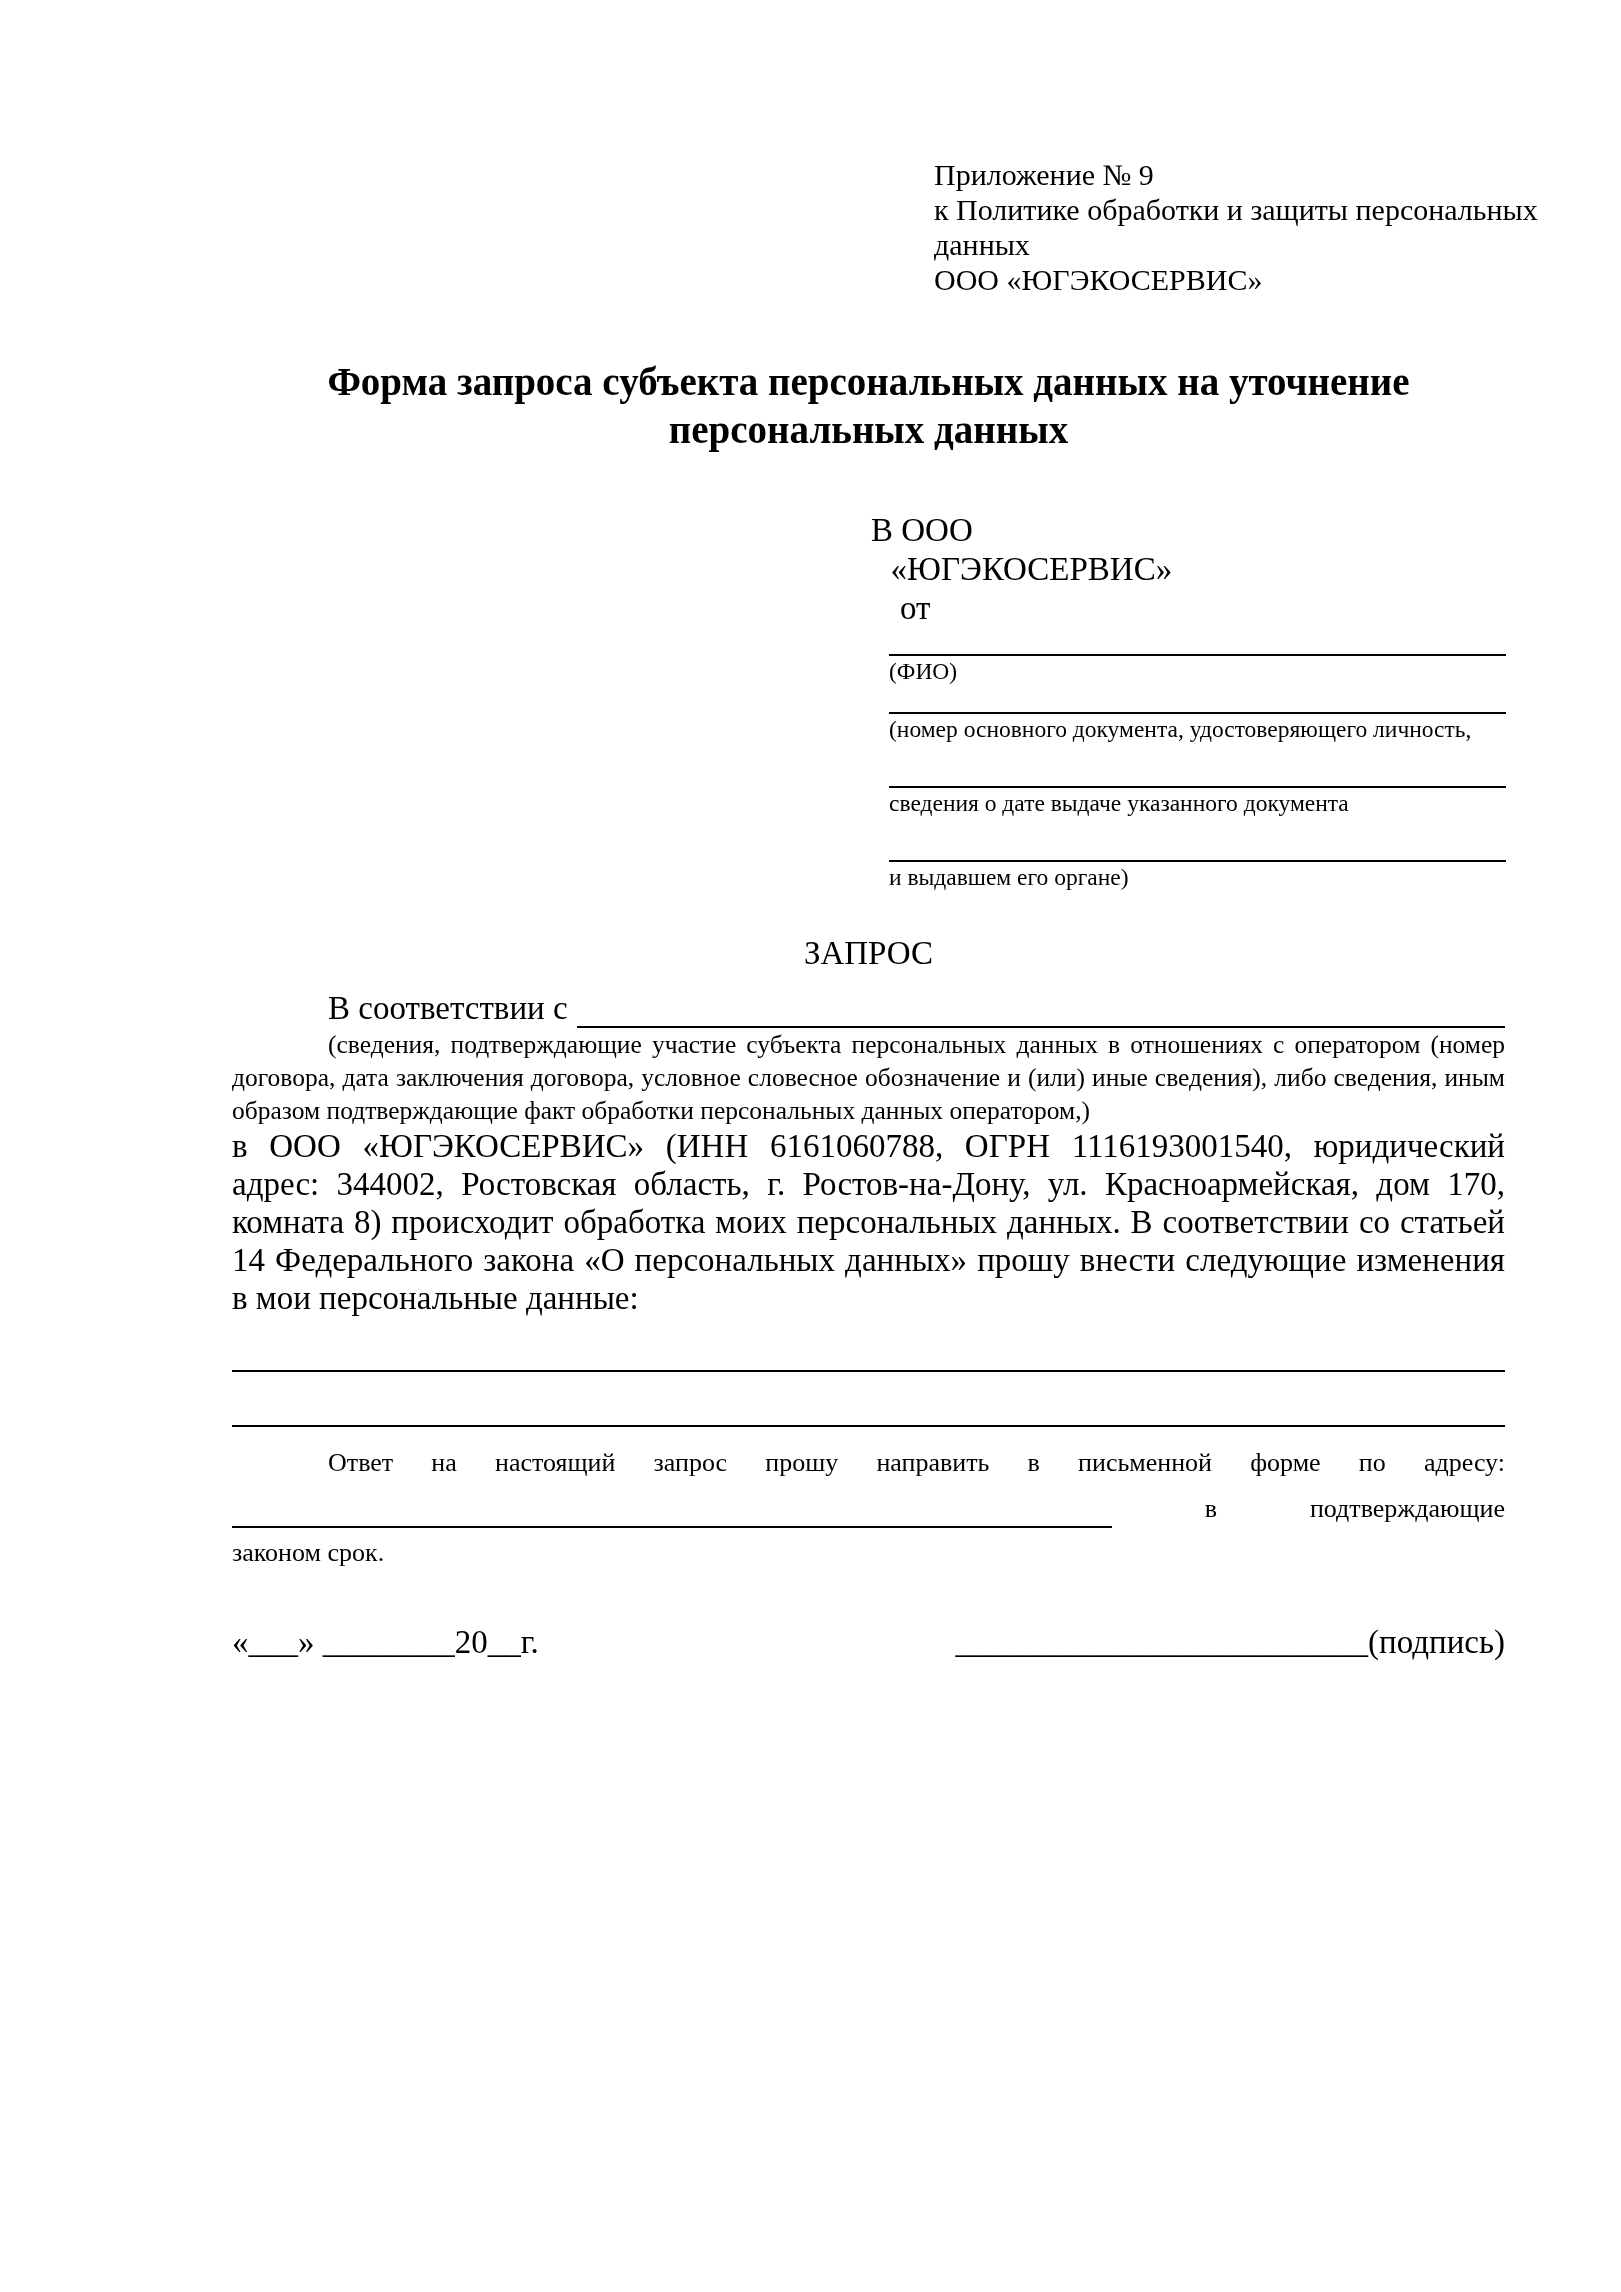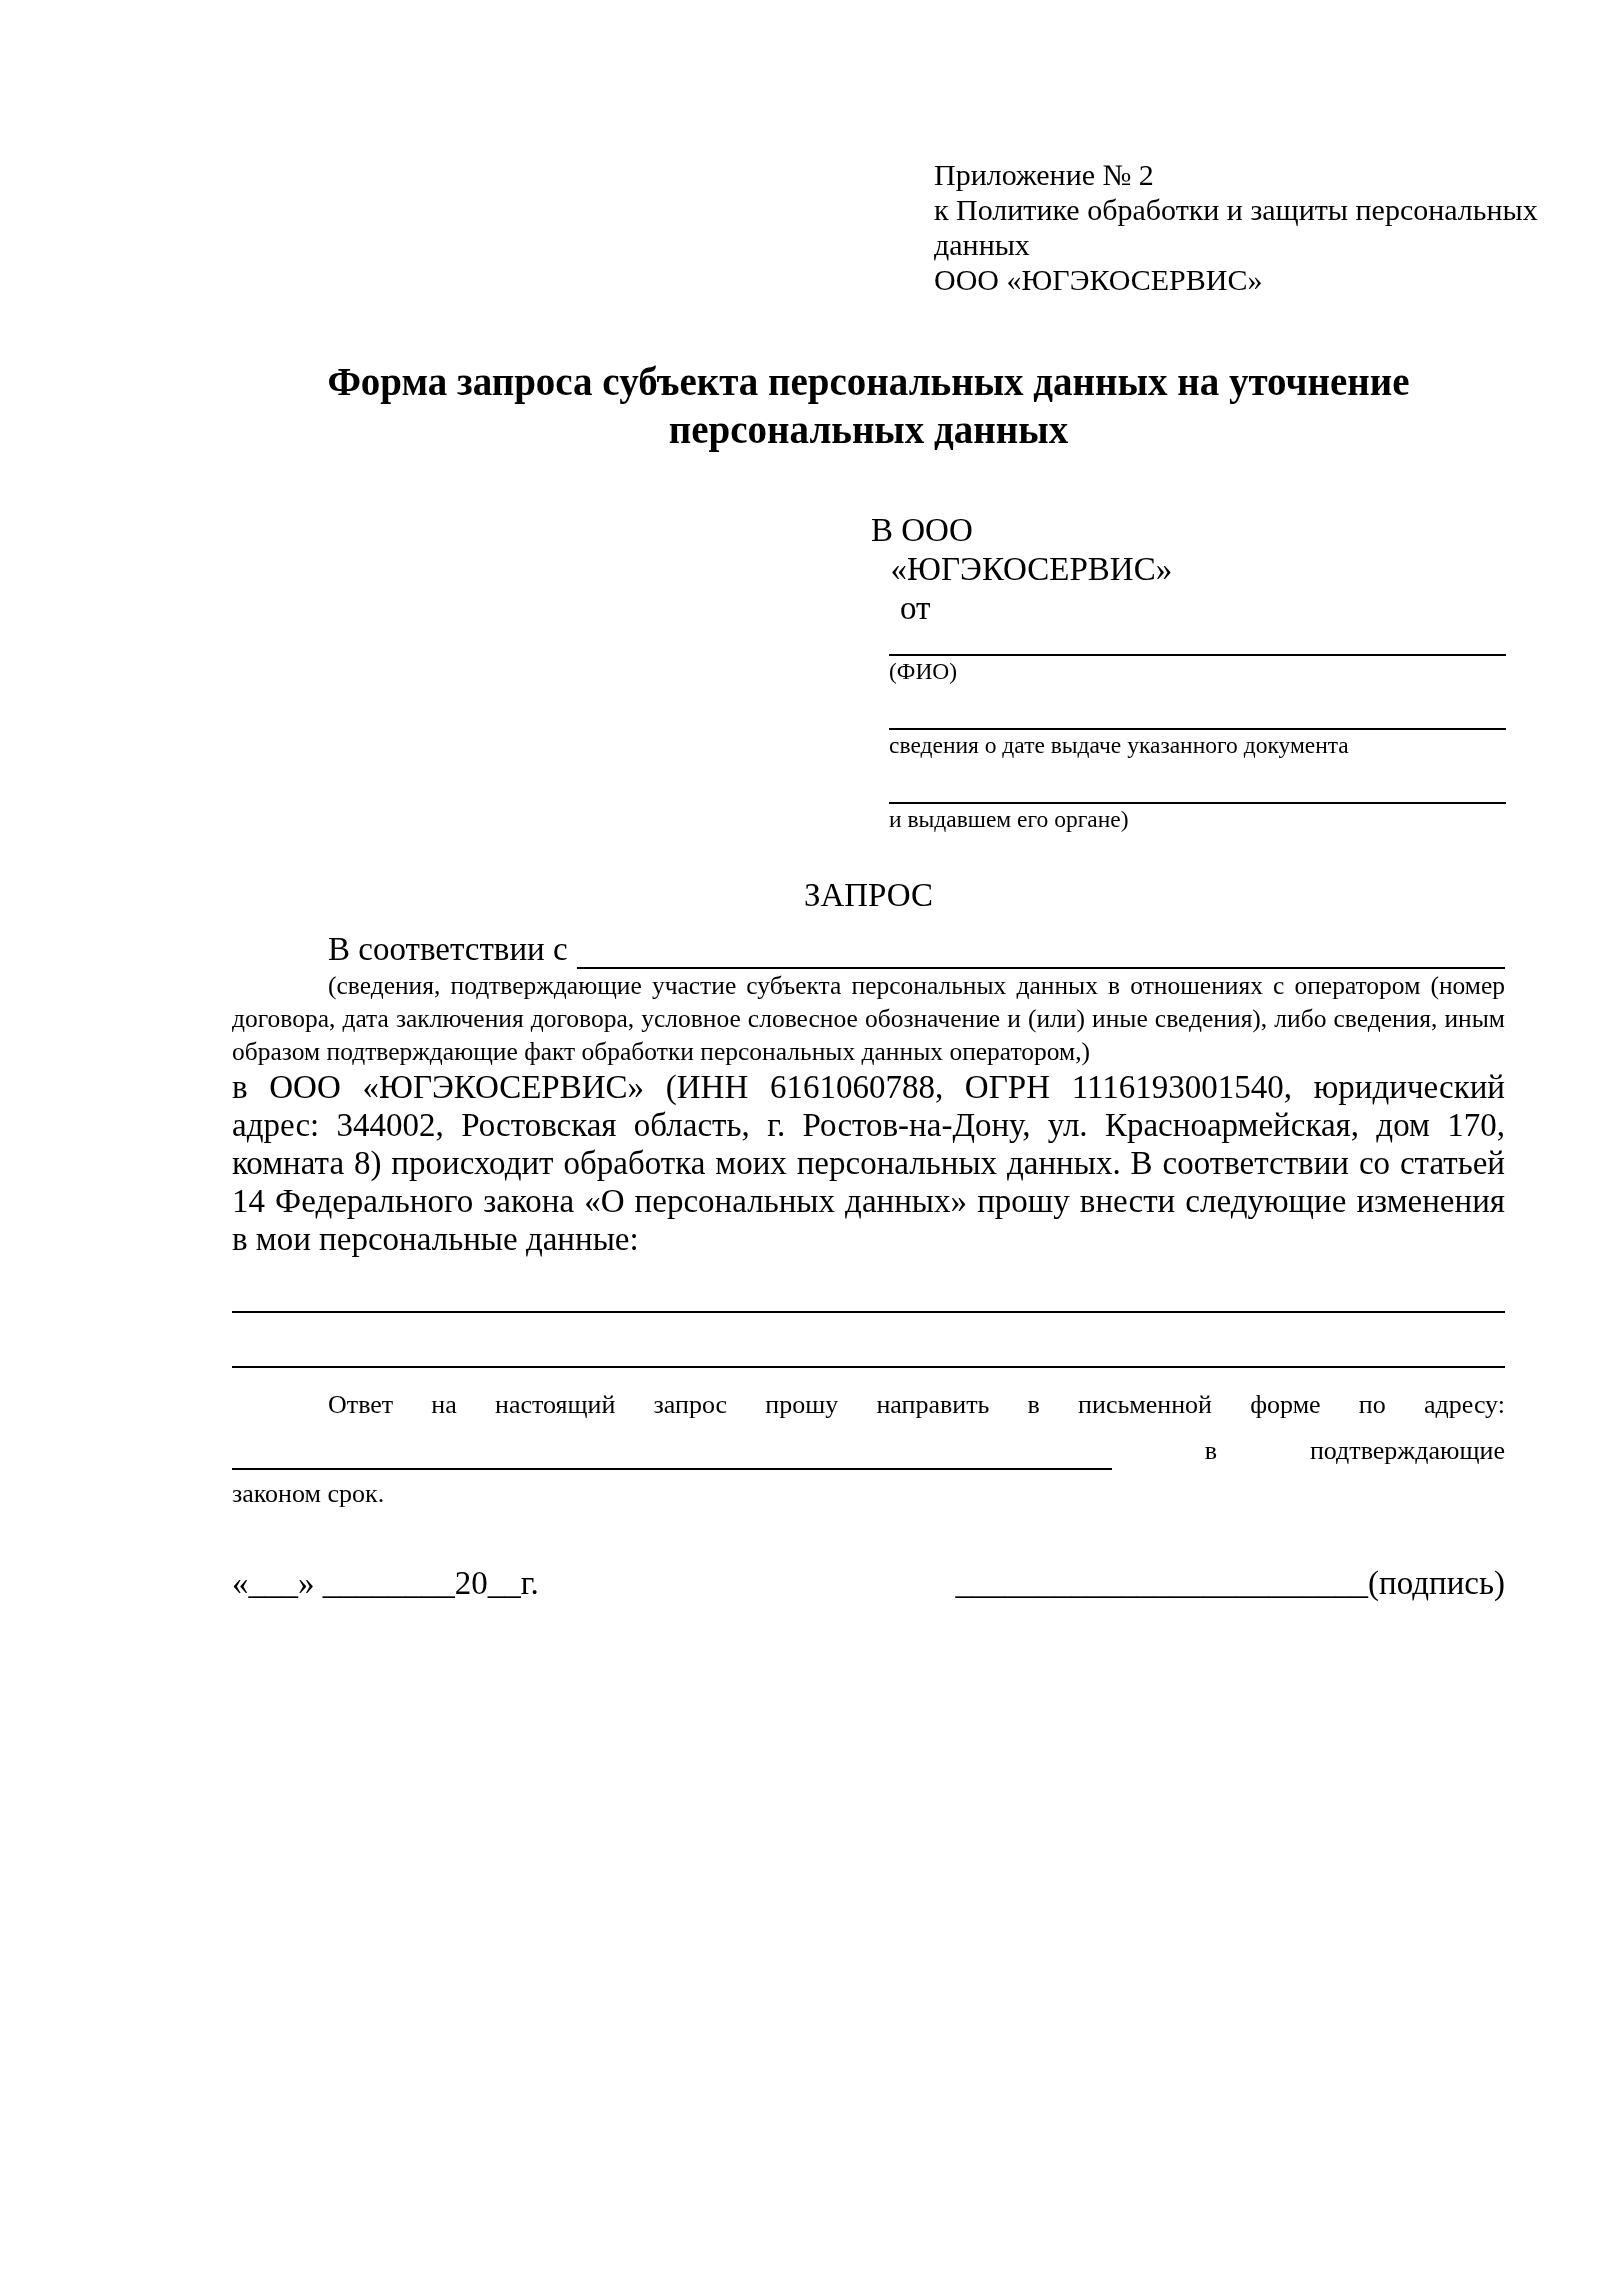--- a/index.html
+++ b/index.html
@@ -127,38 +127,42 @@
     font-size: 33px;
     line-height: 39px;
   }
 </style>
 </head>
 <body>
 
 <div class="page">
 
   <div class="appendix">
-    <div>Приложение № 2</div>
+    <div>Приложение № 9</div>
     <div>к Политике обработки и защиты персональных</div>
     <div>данных</div>
     <div>ООО «ЮГЭКОСЕРВИС»</div>
   </div>
 
   <div class="doc-title">Форма запроса субъекта персональных данных на уточнение персональных данных</div>
 
   <div class="addressee">
     <div class="l1">В ООО</div>
     <div class="l2">«ЮГЭКОСЕРВИС»</div>
     <div class="l3">от</div>
   </div>
 
   <div class="fill-rows">
     <div class="fill-row">
       <div class="line"></div>
       <div class="caption">(ФИО)</div>
+    </div>
+    <div class="fill-row">
+      <div class="line"></div>
+      <div class="caption">(номер основного документа, удостоверяющего личность,</div>
     </div>
     <div class="fill-row tall">
       <div class="line"></div>
       <div class="caption">сведения о дате выдаче указанного документа</div>
     </div>
     <div class="fill-row tall">
       <div class="line"></div>
       <div class="caption">и выдавшем его органе)</div>
     </div>
   </div>

